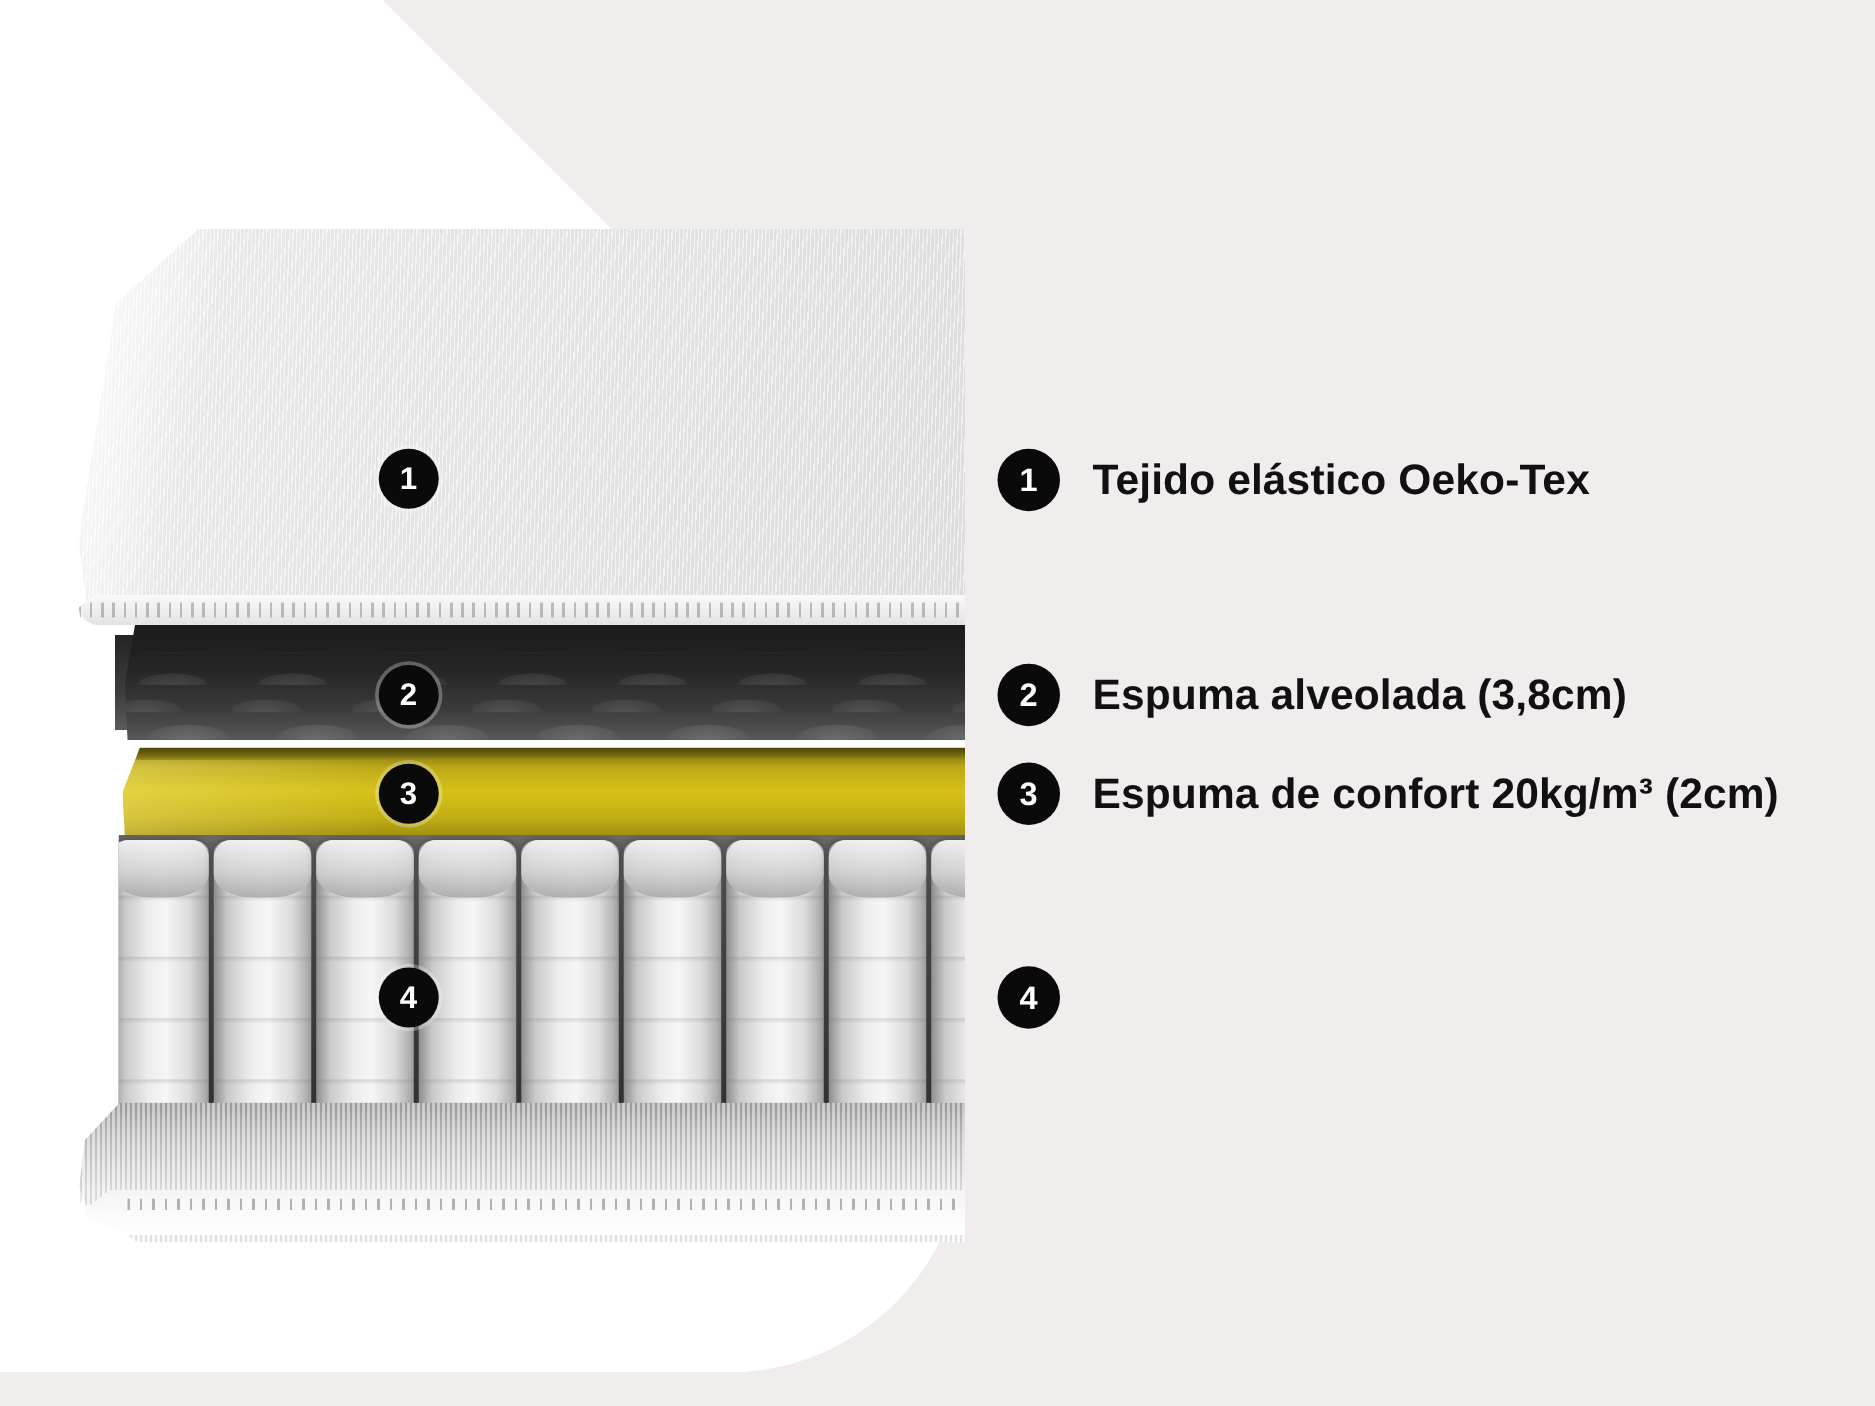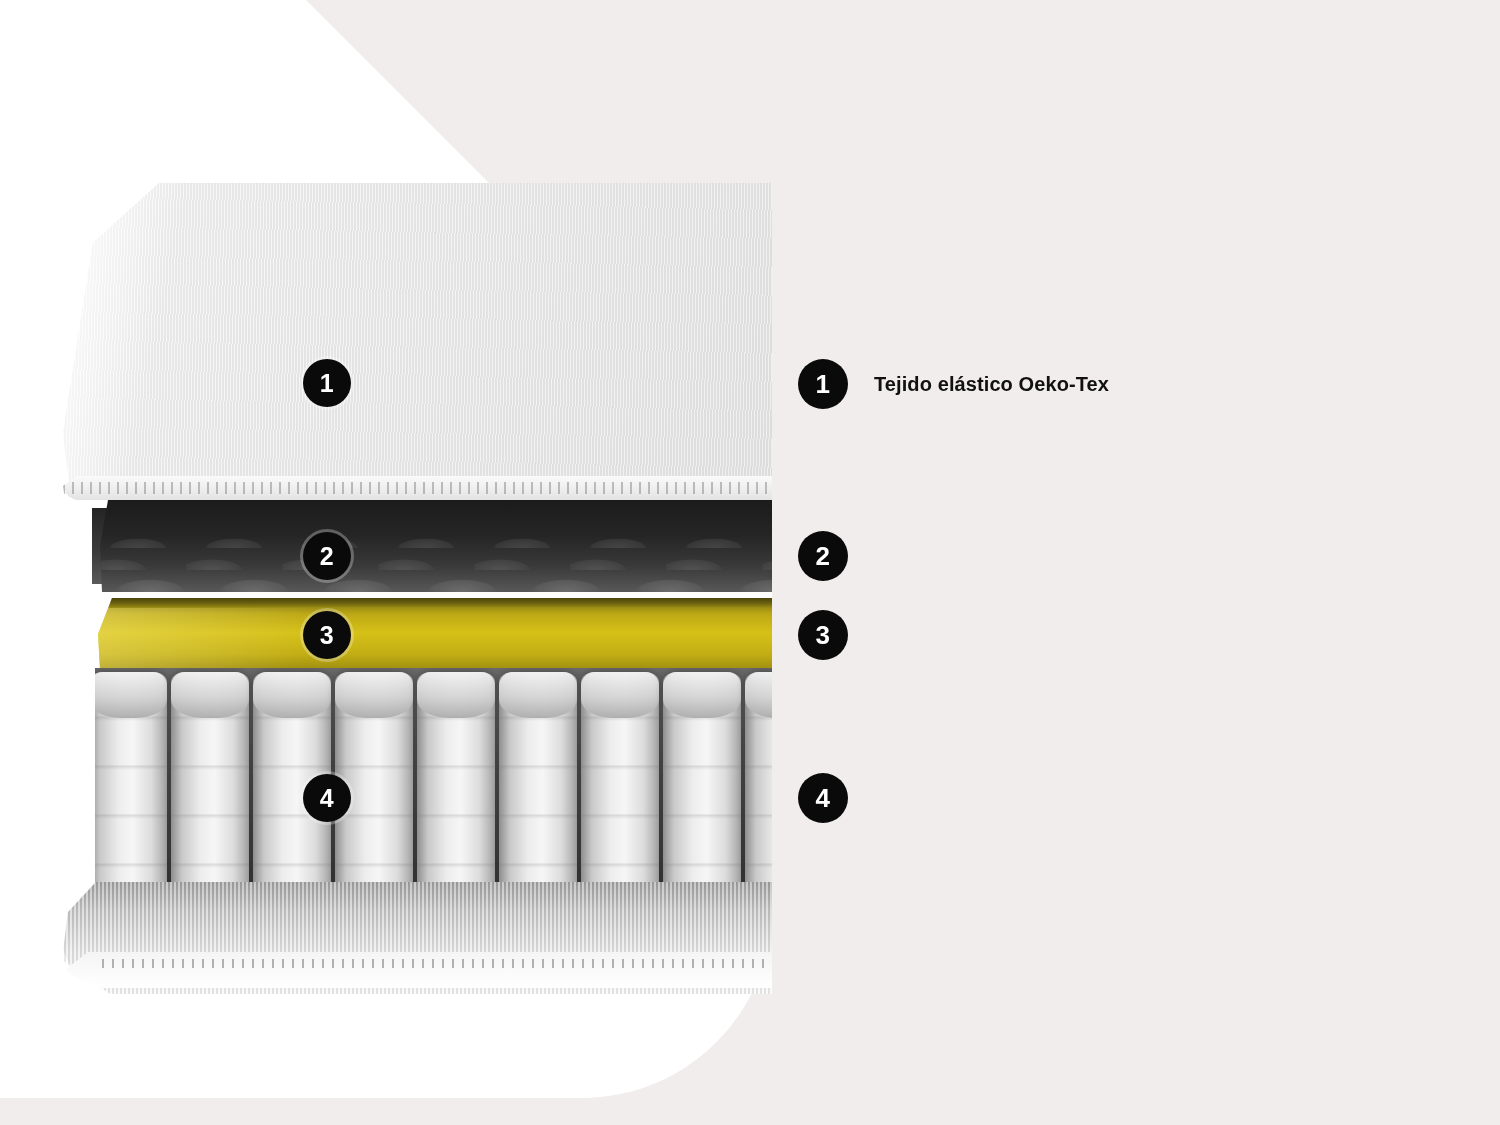--- a/index.html
+++ b/index.html
@@ -307,21 +307,21 @@
     width: 640px;
     height: 1125px;
   }
   .legend-item {
     position: absolute;
     display: flex;
     align-items: center;
     left: 0;
   }
   .legend-label {
-    font-size: 20px;
+    font-size: 34px;
     font-weight: 700;
     color: #111111;
     white-space: nowrap;
     letter-spacing: .1px;
   }
   #legend-item-0 { top: 359px; }
   #legend-item-1 { top: 531px; }
   #legend-item-2 { top: 610px; }
   #legend-item-3 { top: 773px; }
 </style>
@@ -371,24 +371,26 @@
 
   <div class="legend">
 
     <div class="legend-item" id="legend-item-0">
       <div class="badge in-legend">1</div>
       <div class="legend-label">Tejido elástico Oeko-Tex</div>
     </div>
 
     <div class="legend-item" id="legend-item-1">
       <div class="badge in-legend">2</div>
+      <div class="legend-label">Espuma alveolada (3,8cm)</div>
     </div>
 
     <div class="legend-item" id="legend-item-2">
       <div class="badge in-legend">3</div>
+      <div class="legend-label">Espuma de confort 20kg/m³ (2cm)</div>
     </div>
 
     <div class="legend-item" id="legend-item-3">
       <div class="badge in-legend">4</div>
     </div>
 
   </div>
 </div>
 
 </body></html>

